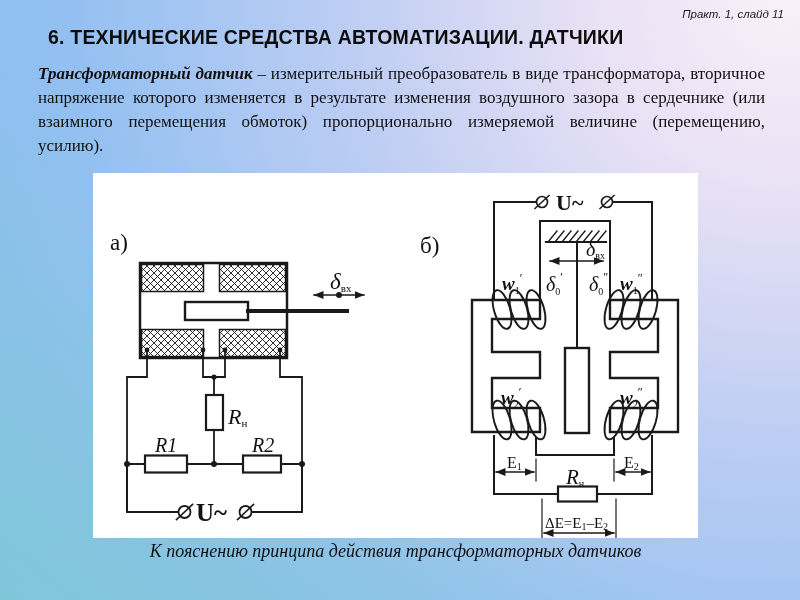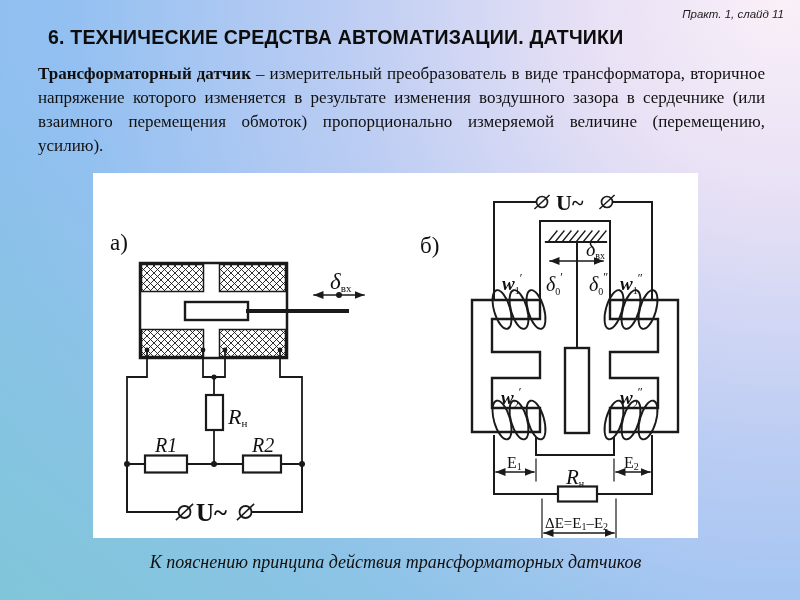--- a/index.html
+++ b/index.html
@@ -16,30 +16,30 @@
   }
   .title{
     position:absolute;top:26px;left:48px;width:740px;
     font-size:19.5px;font-weight:bold;color:#0d0d0d;letter-spacing:0.2px;
   }
   .paragraph{
     position:absolute;top:62px;left:38px;width:727px;
     font-family:"Liberation Serif",serif;font-size:17px;line-height:24px;
     color:#101010;text-align:justify;
   }
-  .paragraph .lead{font-weight:bold;margin-top:33px;}
+  .paragraph .lead{font-weight:bold;font-style:italic;margin-top:33px;}
   .figure-panel{
     position:absolute;left:93px;top:173px;width:605px;height:365px;
     background:#ffffff;
   }
   .figure-panel svg{display:block;width:605px;height:365px;}
   .caption{
     position:absolute;top:541px;left:93px;width:605px;
     font-family:"Liberation Serif",serif;font-style:italic;
-    font-size:18px;color:#101010;text-align:center;margin-top:11px;
+    font-size:18px;color:#101010;text-align:center;
   }
   
   text{font-family:"Liberation Serif",serif;fill:#111;}
   .i{font-style:italic;}
   .b{font-weight:bold;}
   .sub{font-size:11px;}
   .sub10{font-size:10px;}
   .sup{font-size:12px;}
 </style>
 </head>

